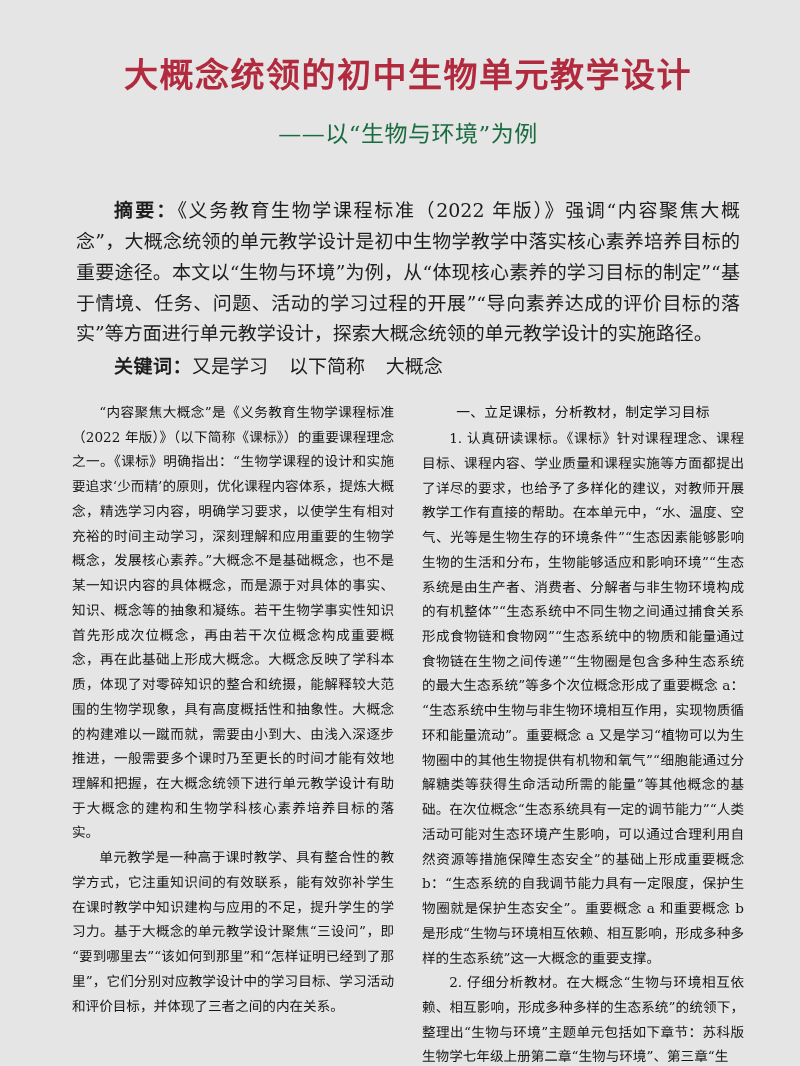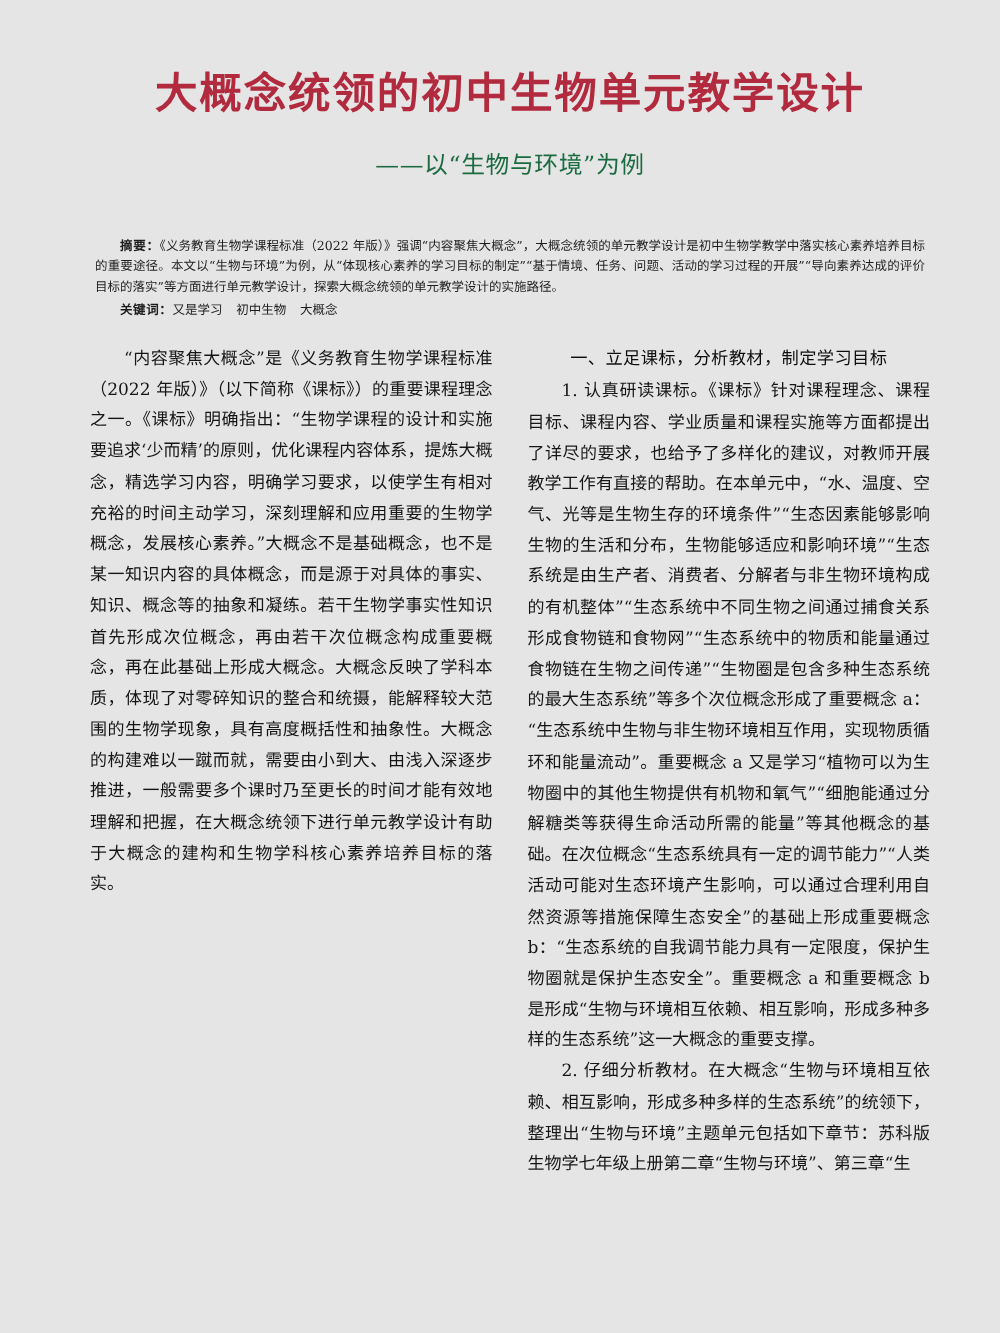--- a/index.html
+++ b/index.html
@@ -36,33 +36,33 @@
     font-size: 34px;
     font-weight: 700;
     letter-spacing: 1.5px;
     color: #b22a3e;
     line-height: 1.28;
     margin: 14px 0 0 0;
     white-space: nowrap;
   }
   .doc-subtitle {
     font-family: "DejaVu Serif", "Liberation Serif", serif;
-    font-size: 19px;
+    font-size: 23px;
     font-weight: 500;
     letter-spacing: 0.5px;
     color: #1b6b41;
     line-height: 1.3;
     margin: 22px 0 0 0;
     white-space: nowrap;
   }
 
   
   .meta-block {
     margin: 46px 4px 0 4px;
-    font-size: 10px;
+    font-size: 19px;
     line-height: 1.62;
     text-align: justify;
     text-justify: inter-ideograph;
     color: #1d1d1d;
   }
   .meta-para {
     margin: 0 0 2px 0;
     text-indent: 2em;
   }
   .meta-label {
@@ -107,27 +107,28 @@
 
 <div class="page">
 
   <div class="title-block">
     <h1 class="doc-title">大概念统领的初中生物单元教学设计</h1>
     <h2 class="doc-subtitle">——以“生物与环境”为例</h2>
   </div>
 
   <div class="meta-block">
     <p class="meta-para"><span class="meta-label">摘要：</span><span>《义务教育生物学课程标准（2022 年版）》强调“内容聚焦大概念”，大概念统领的单元教学设计是初中生物学教学中落实核心素养培养目标的重要途径。本文以“生物与环境”为例，从“体现核心素养的学习目标的制定”“基于情境、任务、问题、活动的学习过程的开展”“导向素养达成的评价目标的落实”等方面进行单元教学设计，探索大概念统领的单元教学设计的实施路径。</span></p>
-    <p class="meta-para"><span class="meta-label">关键词：</span><span>又是学习</span><span class="kw-sep"></span><span>初中生物</span><span class="kw-sep"></span><span>大概念</span></p>
+    <p class="meta-para"><span class="meta-label">关键词：</span><span>又是学习</span><span class="kw-sep"></span><span>以下简称</span><span class="kw-sep"></span><span>大概念</span></p>
   </div>
 
   <div class="columns">
 
     <div class="col body-text">
       <p>“内容聚焦大概念”是《义务教育生物学课程标准（2022 年版）》（以下简称《课标》）的重要课程理念之一。《课标》明确指出：“生物学课程的设计和实施要追求‘少而精’的原则，优化课程内容体系，提炼大概念，精选学习内容，明确学习要求，以使学生有相对充裕的时间主动学习，深刻理解和应用重要的生物学概念，发展核心素养。”大概念不是基础概念，也不是某一知识内容的具体概念，而是源于对具体的事实、知识、概念等的抽象和凝练。若干生物学事实性知识首先形成次位概念，再由若干次位概念构成重要概念，再在此基础上形成大概念。大概念反映了学科本质，体现了对零碎知识的整合和统摄，能解释较大范围的生物学现象，具有高度概括性和抽象性。大概念的构建难以一蹴而就，需要由小到大、由浅入深逐步推进，一般需要多个课时乃至更长的时间才能有效地理解和把握，在大概念统领下进行单元教学设计有助于大概念的建构和生物学科核心素养培养目标的落实。</p>
+      <p>单元教学是一种高于课时教学、具有整合性的教学方式，它注重知识间的有效联系，能有效弥补学生在课时教学中知识建构与应用的不足，提升学生的学习力。基于大概念的单元教学设计聚焦“三设问”，即“要到哪里去”“该如何到那里”和“怎样证明已经到了那里”，它们分别对应教学设计中的学习目标、学习活动和评价目标，并体现了三者之间的内在关系。</p>
     </div>
 
     <div class="col body-text">
       <h3 class="section-head">一、立足课标，分析教材，制定学习目标</h3>
       <p>1. 认真研读课标。《课标》针对课程理念、课程目标、课程内容、学业质量和课程实施等方面都提出了详尽的要求，也给予了多样化的建议，对教师开展教学工作有直接的帮助。在本单元中，“水、温度、空气、光等是生物生存的环境条件”“生态因素能够影响生物的生活和分布，生物能够适应和影响环境”“生态系统是由生产者、消费者、分解者与非生物环境构成的有机整体”“生态系统中不同生物之间通过捕食关系形成食物链和食物网”“生态系统中的物质和能量通过食物链在生物之间传递”“生物圈是包含多种生态系统的最大生态系统”等多个次位概念形成了重要概念 a：“生态系统中生物与非生物环境相互作用，实现物质循环和能量流动”。重要概念 a 又是学习“植物可以为生物圈中的其他生物提供有机物和氧气”“细胞能通过分解糖类等获得生命活动所需的能量”等其他概念的基础。在次位概念“生态系统具有一定的调节能力”“人类活动可能对生态环境产生影响，可以通过合理利用自然资源等措施保障生态安全”的基础上形成重要概念 b：“生态系统的自我调节能力具有一定限度，保护生物圈就是保护生态安全”。重要概念 a 和重要概念 b 是形成“生物与环境相互依赖、相互影响，形成多种多样的生态系统”这一大概念的重要支撑。</p>
       <p>2. 仔细分析教材。在大概念“生物与环境相互依赖、相互影响，形成多种多样的生态系统”的统领下，整理出“生物与环境”主题单元包括如下章节：苏科版生物学七年级上册第二章“生物与环境”、第三章“生</p>
     </div>
 
   </div>
 

